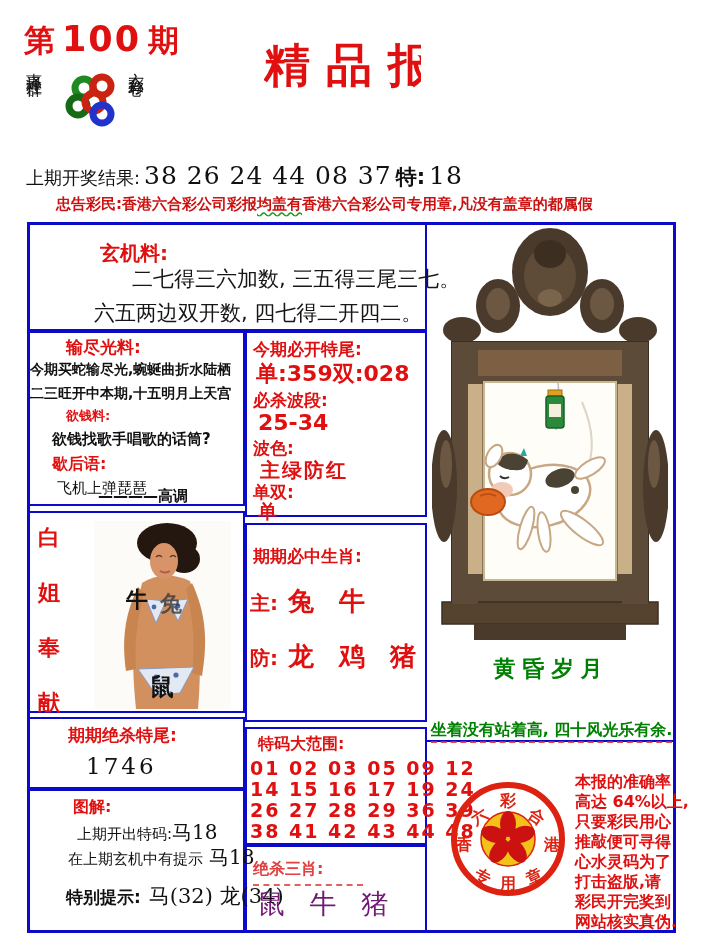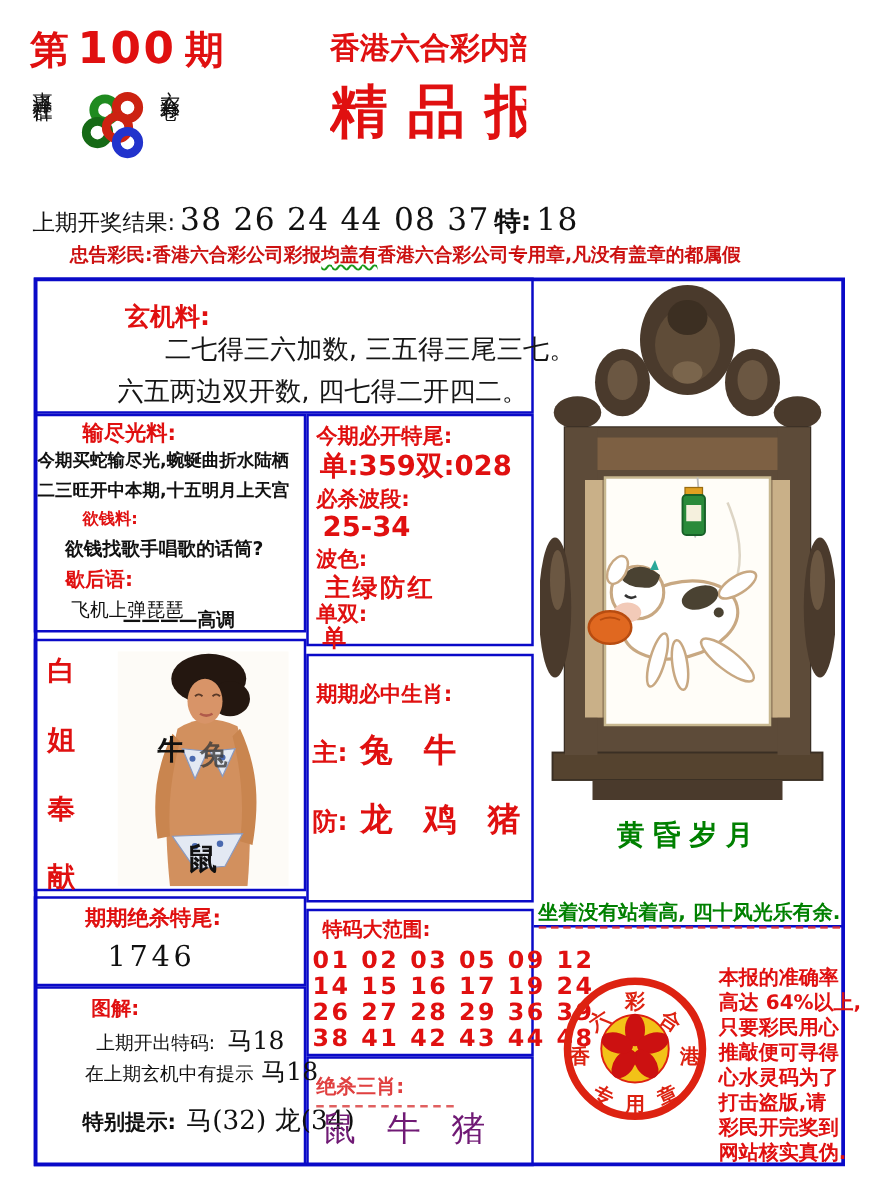--- a/index.html
+++ b/index.html
@@ -51,21 +51,21 @@
   #xiehouyu-answer { left:98px; top:489px; font-size:15px; font-weight:bold; }
   .bj-char { left:38px; font-size:22px; font-weight:bold; color:#e01010; }
   #photo-wrap { left:94px; top:521px; }
   .ov { position:absolute; font-weight:bold; color:#111; }
   #ov-0 { left:126px; top:585px; font-size:22px; }
   #ov-1 { left:160px; top:589px; font-size:22px; color:#3a3a3a; opacity:.8; }
   #ov-2 { left:150px; top:671px; font-size:24px; }
   #juesha-label { left:68px; top:727px; font-size:17px; }
   #juesha-value { left:86px; top:755px; font-size:23px; letter-spacing:3px; }
   #tujie-label { left:73px; top:799px; font-size:16px; }
-  #tujie-l1 { left:77px; top:822px; display:flex; align-items:baseline; gap:10px; }
+  #tujie-l1 { left:77px; top:822px; display:flex; align-items:baseline; gap:0; }
   #tujie-l2 { left:68px; top:847px; display:flex; align-items:baseline; gap:6px; }
   .tujie-pre { font-size:15px; } .tujie-val { font-size:20px; font-family:"DejaVu Serif",serif; }
   #special-tip { left:66px; top:886px; display:flex; align-items:baseline; gap:8px; }
   #special-tip-label { font-size:17px; font-weight:bold; }
   #special-tip-value { font-size:21px; font-family:"DejaVu Serif",serif; }
 
   
   .mlabel { font-size:17px; font-weight:bold; color:#e01010; }
   .mvalue { font-weight:bold; color:#e01010; }
   #tewei-label { left:253px; top:341px; }
@@ -117,21 +117,20 @@
       <circle cx="40" cy="14" r="9" fill="none" stroke="#cc2211" stroke-width="7"></circle>
       <circle cx="16" cy="34" r="9" fill="none" stroke="#166a16" stroke-width="7"></circle>
       <circle cx="32" cy="30" r="9" fill="none" stroke="#cc2211" stroke-width="7"></circle>
       <circle cx="40" cy="42" r="9" fill="none" stroke="#2233cc" stroke-width="7"></circle>
     </svg>
   </div>
 
   <div class="abs vtext" id="brand-right">六合彩卷</div>
 
   <div class="abs" id="title-clip">
-    <div id="title-l1">香港六合彩内部</div>
     <div id="title-l2">精品报</div>
   </div>
 
   <div class="abs" id="result-line">
     <span id="result-label">上期开奖结果:</span>
     <span id="result-nums">38 26 24 44 08 37</span>
     <span id="special-label">特:</span>
     <span id="special-value" class="serif">18</span>
   </div>
 

